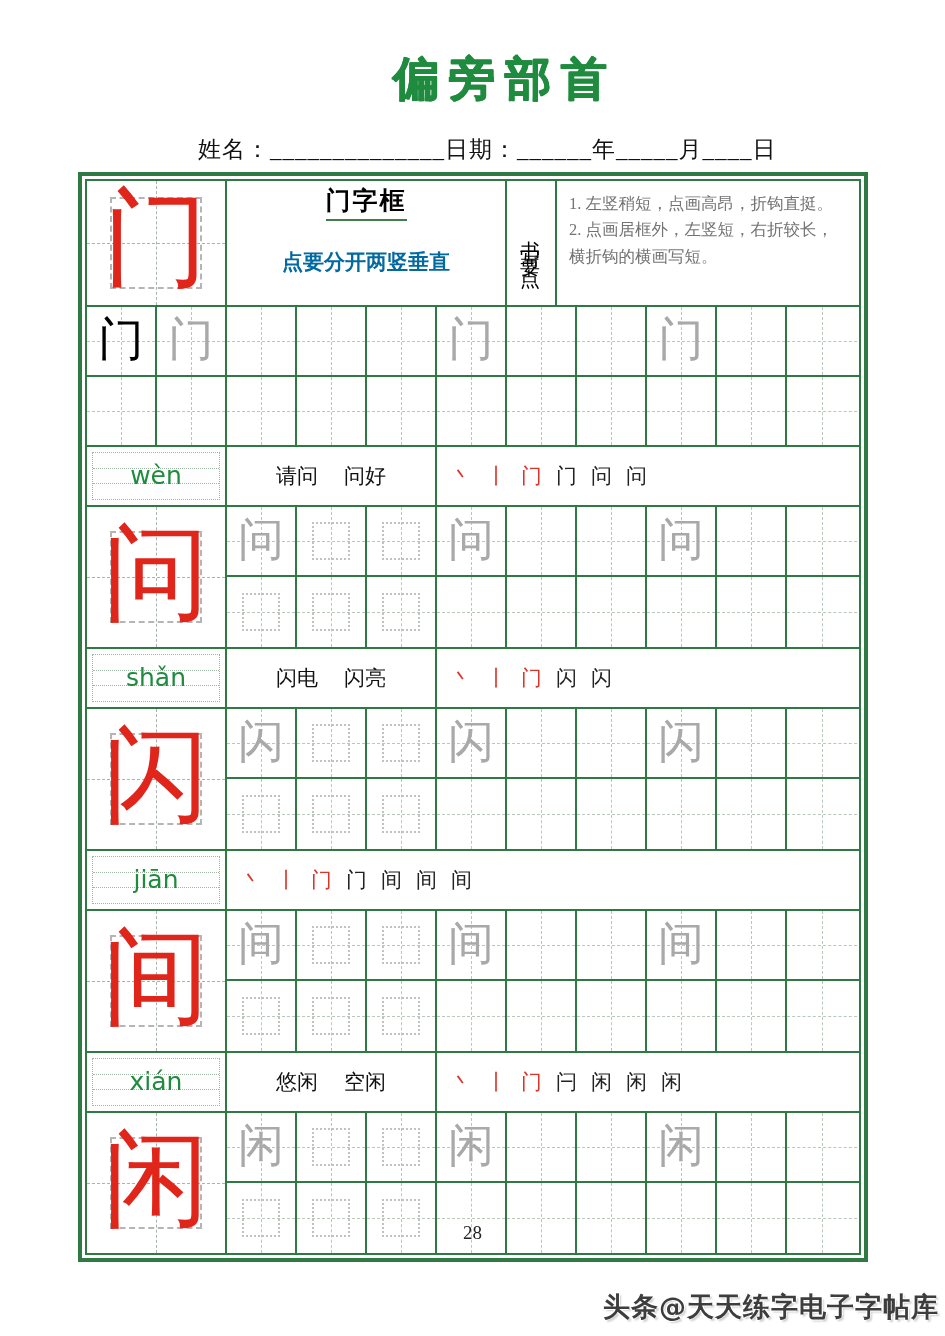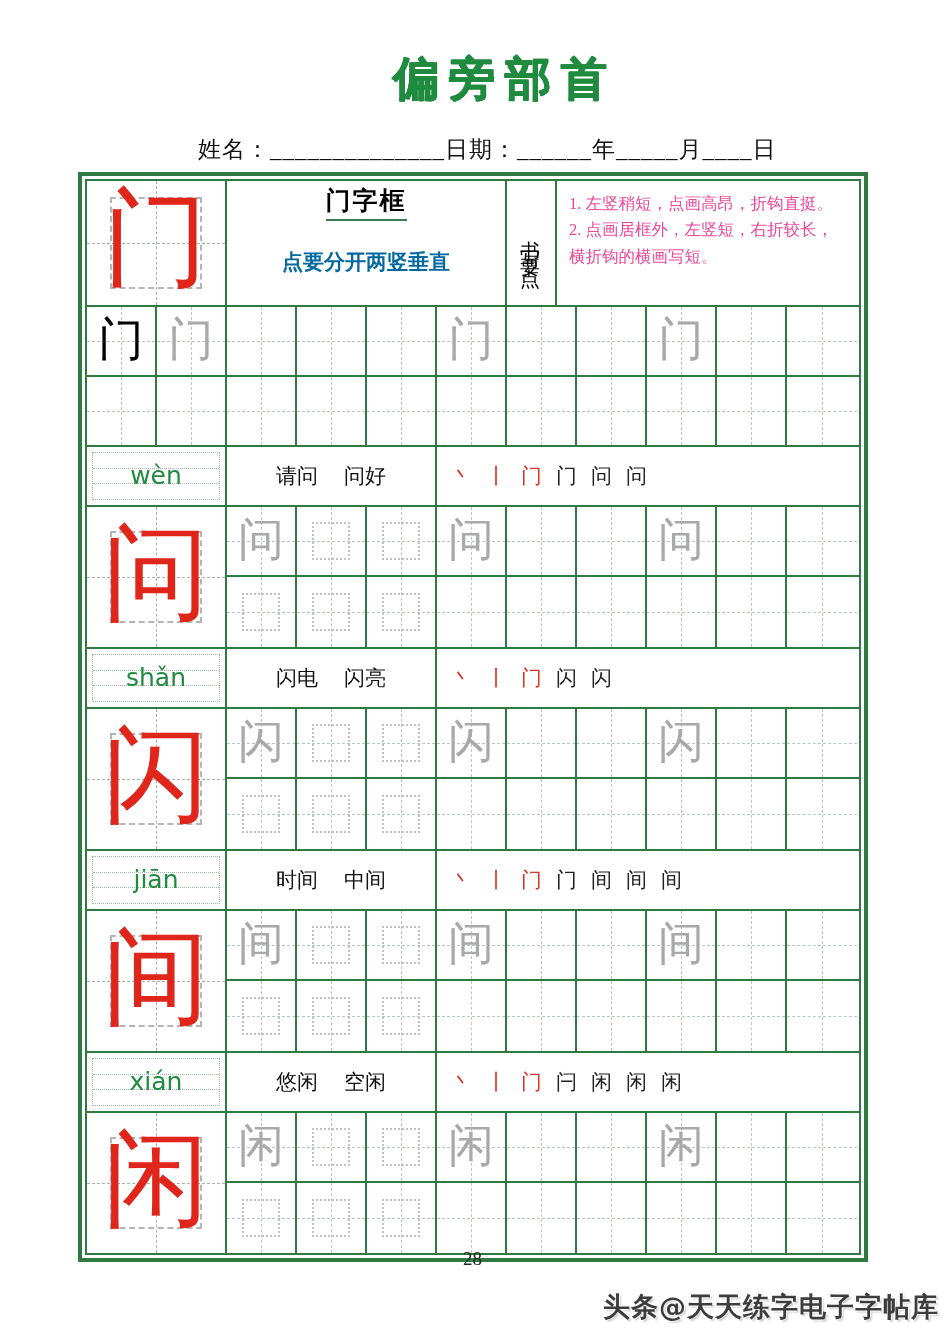--- a/index.html
+++ b/index.html
@@ -31,21 +31,21 @@
     width:92px;height:92px;border:2px dashed #b5b5b5;}
   .bigchar{position:absolute;left:50%;top:50%;transform:translate(-50%,-53%);
     font-size:106px;line-height:1;color:var(--red);}
   .titlecell{width:280px;flex:0 0 280px;display:flex;flex-direction:column;align-items:center;}
   .titleband{height:40px;border-bottom:2px solid #417c4f;display:flex;align-items:center;justify-content:center;
     font-size:25px;font-weight:bold;color:#000;letter-spacing:2px;}
   .subband{flex:1;display:flex;flex-direction:row;align-items:center;justify-content:center;
     font-size:21px;color:#0369a1;line-height:1.5;font-weight:bold;}
   .notestitle{width:50px;flex:0 0 50px;display:flex;align-items:center;justify-content:center;}
   .notestitle span{writing-mode:vertical-rl;font-size:20px;letter-spacing:9px;color:#000;}
-  .tipscell{flex:1;padding:10px 10px 23px 12px;font-size:16.5px;color:#ec4899;line-height:1.6;}
+  .tipscell{flex:1;padding:10px 10px 23px 12px;font-size:16.5px;color:#737373;line-height:1.6;}
 
   .prow{display:flex;height:70px;}
   .prow.sep{border-bottom:2px solid var(--grid);}
   .qcell{position:relative;flex:0 0 70px;width:70px;border-right:2px solid var(--grid);}
   .qcell.last{border-right:none;}
   .qcell::before{content:"";position:absolute;left:50%;top:0;bottom:0;width:0;border-left:1px dashed var(--dash);}
   .qcell::after{content:"";position:absolute;top:50%;left:0;right:0;height:0;border-top:1px dashed var(--dash);}
   .pchar{position:absolute;left:50%;top:50%;transform:translate(-50%,-52%);
     font-size:46px;line-height:1;z-index:2;}
   .pchar.solid{color:#000;}
@@ -64,21 +64,21 @@
     gap:26px;font-size:21px;color:#111;}
   .strokescell{flex:1;display:flex;align-items:center;gap:14px;padding-left:14px;font-size:21px;}
   .stroke.red{color:#d8362a;}
   .stroke.black{color:#222;}
 
   .bigrow{display:flex;height:140px;}
   .charblock{border-bottom:2px solid var(--grid);}
   .charblock.last{border-bottom:none;}
   .pwrap{flex:1;display:flex;flex-direction:column;}
 
-  .pagenum{position:absolute;top:1248px;left:0;width:945px;text-align:center;
+  .pagenum{position:absolute;top:1222px;left:0;width:945px;text-align:center;
     font-size:19px;color:#222;}
   .watermark{position:absolute;top:1289px;right:6px;
     font-family:"DejaVu Sans","Liberation Sans",sans-serif;
     font-size:27px;font-weight:bold;color:#3d3d3d;letter-spacing:1px;
     text-shadow:-1px -1px 0 #fff,1px -1px 0 #fff,-1px 1px 0 #fff,2px 2px 2px #cfcfcf;}
 </style>
 </head>
 <body>
 
 <div class="page">
@@ -294,24 +294,20 @@
           </div>
           <div class="charblock">
             <div class="pyrow">
               <div class="pycell cellR">
                 <div class="pyruling">
                   <i style="top: 33%;"></i>
                   <i style="top: 66%;"></i>
                 </div>
                 <div class="pytext">jiān</div>
               </div>
-              <div class="wordscell cellR">
-                <span>时间</span>
-                <span>中间</span>
-              </div>
               <div class="strokescell">
                 <span class="stroke red">丶</span>
                 <span class="stroke red">丨</span>
                 <span class="stroke red">门</span>
                 <span class="stroke black">门</span>
                 <span class="stroke black">间</span>
                 <span class="stroke black">间</span>
                 <span class="stroke black">间</span>
               </div>
             </div>

